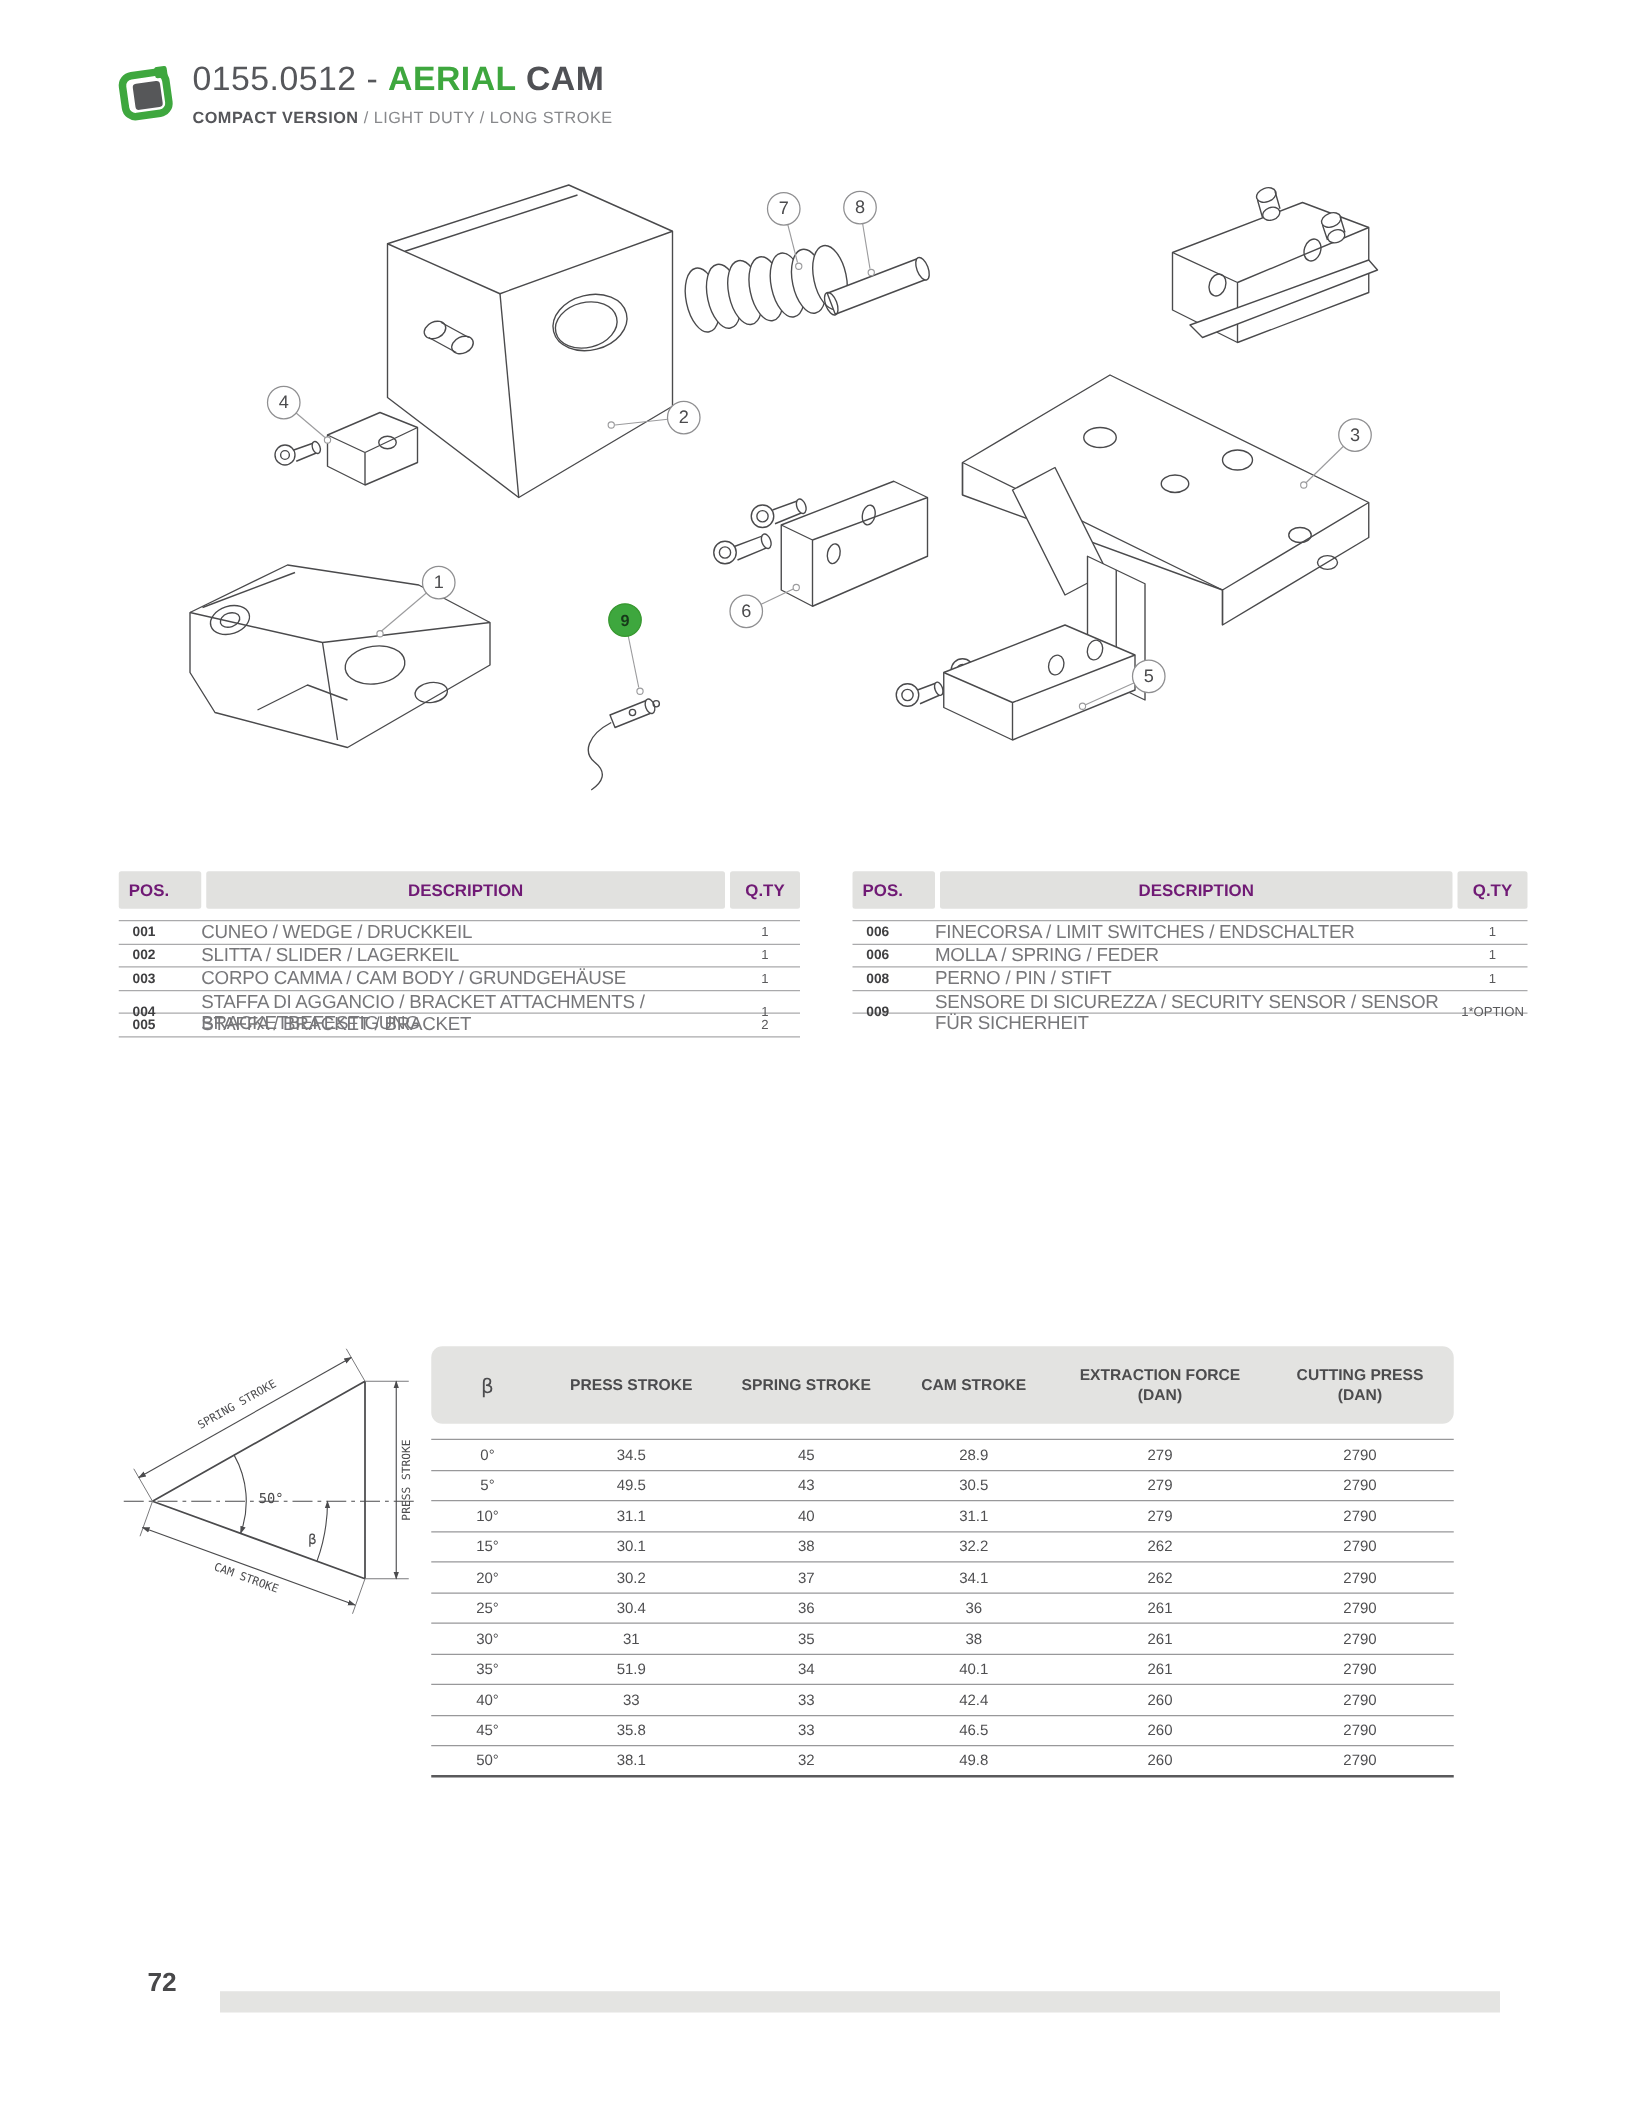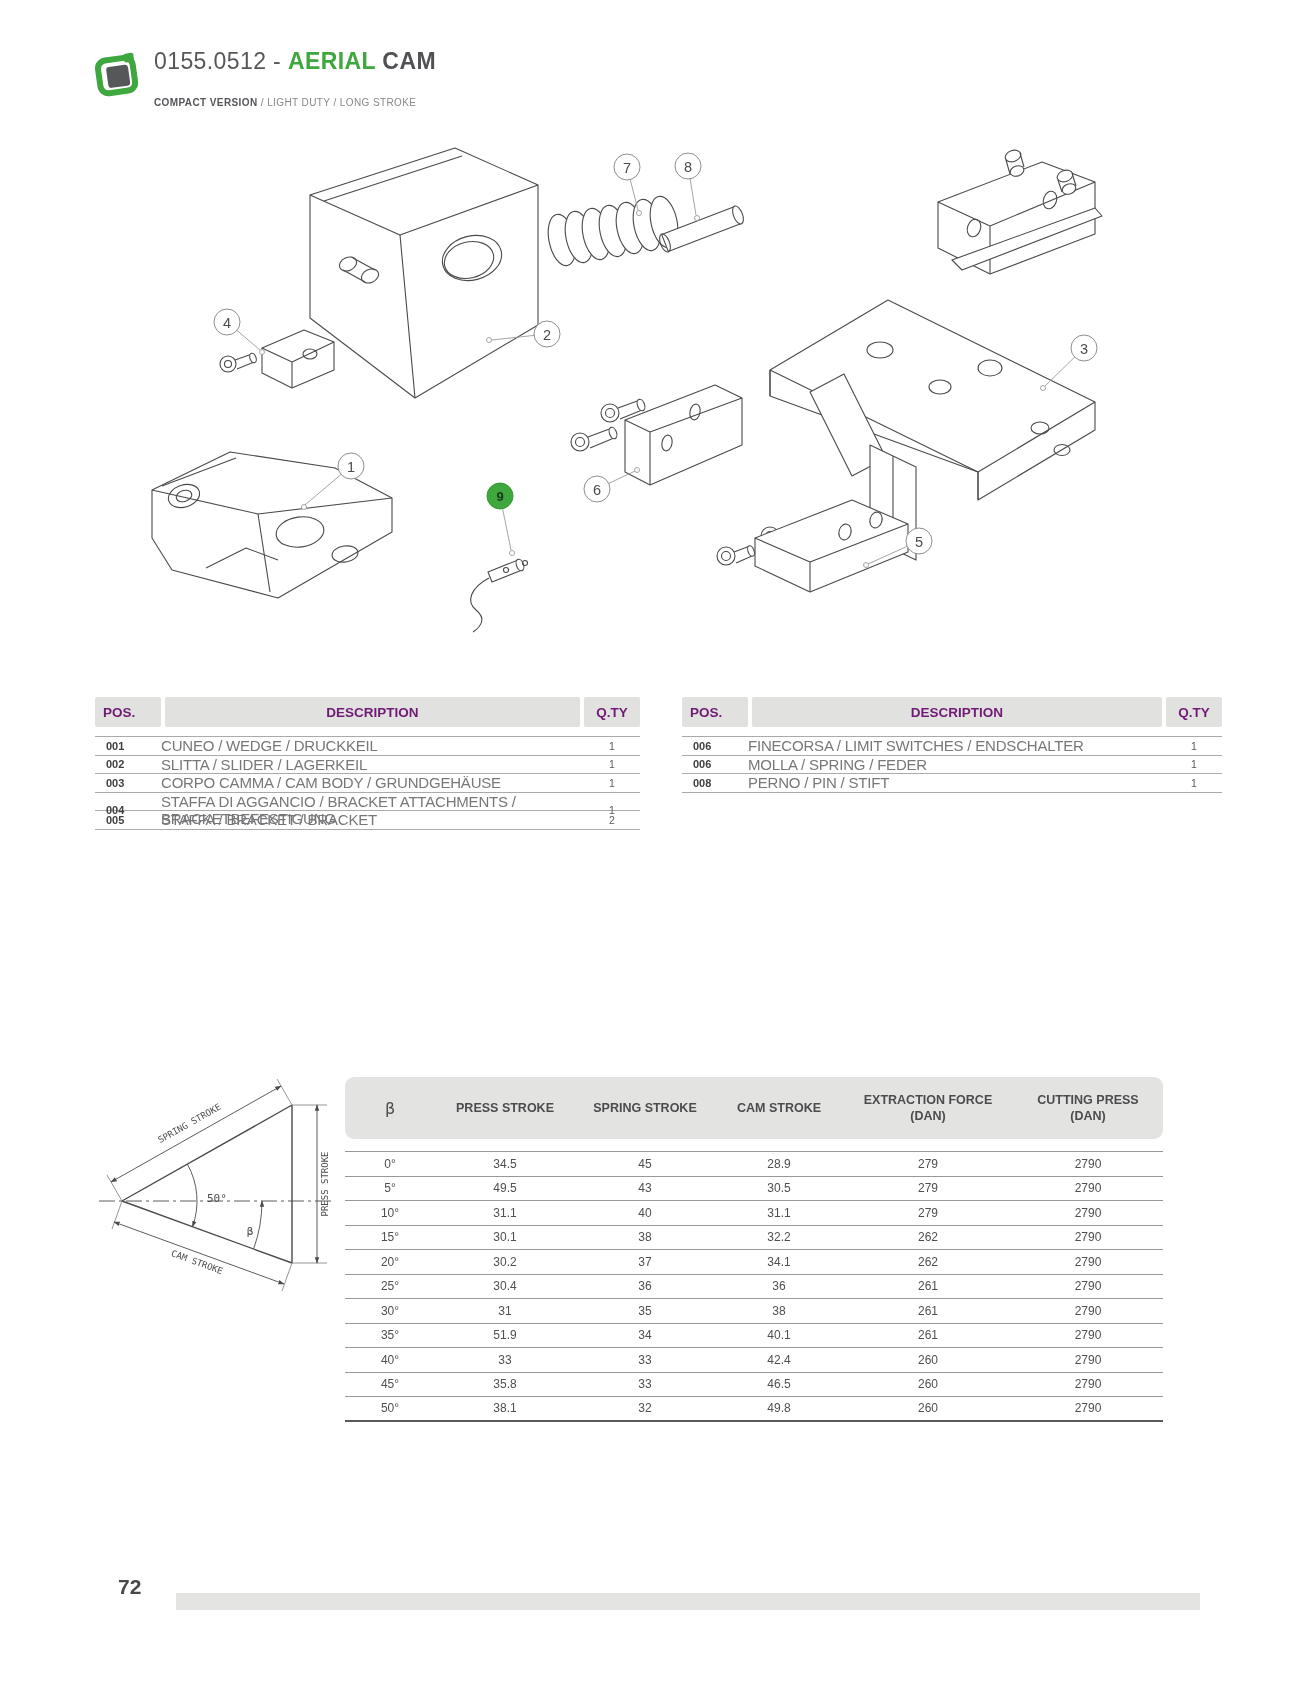--- a/index.html
+++ b/index.html
@@ -3,24 +3,24 @@
 <meta charset="utf-8">
 <style>
   * { margin:0; padding:0; box-sizing:border-box; }
   body { background:#fff; }
   .page { position:relative; width:1303px; height:1683px; background:#fff;
           font-family:"Liberation Sans", sans-serif; overflow:hidden; }
 
   
   .hdr { position:absolute; left:93px; top:48px; display:flex; gap:13px; }
   .logo { width:48px; height:50px; flex:0 0 auto; }
-  .titles h1 { font-size:23px; font-weight:400; color:#56575b; letter-spacing:.4px; }
+  .titles h1 { font-size:27px; font-weight:400; color:#56575b; letter-spacing:.4px; }
   .titles h1 .grn { color:#3ea73e; font-weight:700; }
   .titles h1 .blk { color:#505155; font-weight:700; }
-  .subtitle { margin-top:22px; font-size:10px; letter-spacing:.4px; color:#55565a; }
+  .subtitle { margin-top:7px; font-size:13px; letter-spacing:.4px; color:#55565a; }
   .subtitle .light { color:#87888b; font-weight:400; }
   .subtitle .strong { font-weight:700; }
 
   
   .exploded { position:absolute; left:110px; top:140px; width:1080px; height:525px; }
   .exploded svg { position:absolute; left:0; top:0; }
   svg .f { fill:#fff; stroke:#4a4a4c; stroke-width:1.1; stroke-linejoin:round; }
   svg .s { fill:none; stroke:#4a4a4c; stroke-width:1.1; stroke-linejoin:round; }
   svg .lead { fill:none; stroke:#9b9b9d; stroke-width:.9; }
   svg .dot { fill:#fff; stroke:#9b9b9d; stroke-width:.9; }
@@ -287,20 +287,25 @@
           <div class="prow">
           <div class="pc pos">006</div>
           <div class="pc desc">MOLLA / SPRING / FEDER</div>
           <div class="pc qty">1</div>
         </div>
           <div class="prow">
           <div class="pc pos">008</div>
           <div class="pc desc">PERNO / PIN / STIFT</div>
           <div class="pc qty">1</div>
         </div>
+          <div class="prow">
+          <div class="pc pos">009</div>
+          <div class="pc desc">SENSORE DI SICUREZZA / SECURITY SENSOR / SENSOR FÜR SICHERHEIT</div>
+          <div class="pc qty">1*OPTION</div>
+        </div>
         </div>
     </div>
   </div>
 
   <div class="specs">
 
     <svg class="stroke-svg" width="250" height="300" viewBox="0 0 250 300">
       <defs>
         <marker id="arr" viewBox="0 0 10 10" refX="9" refY="5" markerWidth="7" markerHeight="7" orient="auto-start-reverse">
           <path d="M0,1.5 L10,5 L0,8.5 z" fill="#4b4b4d"></path>

